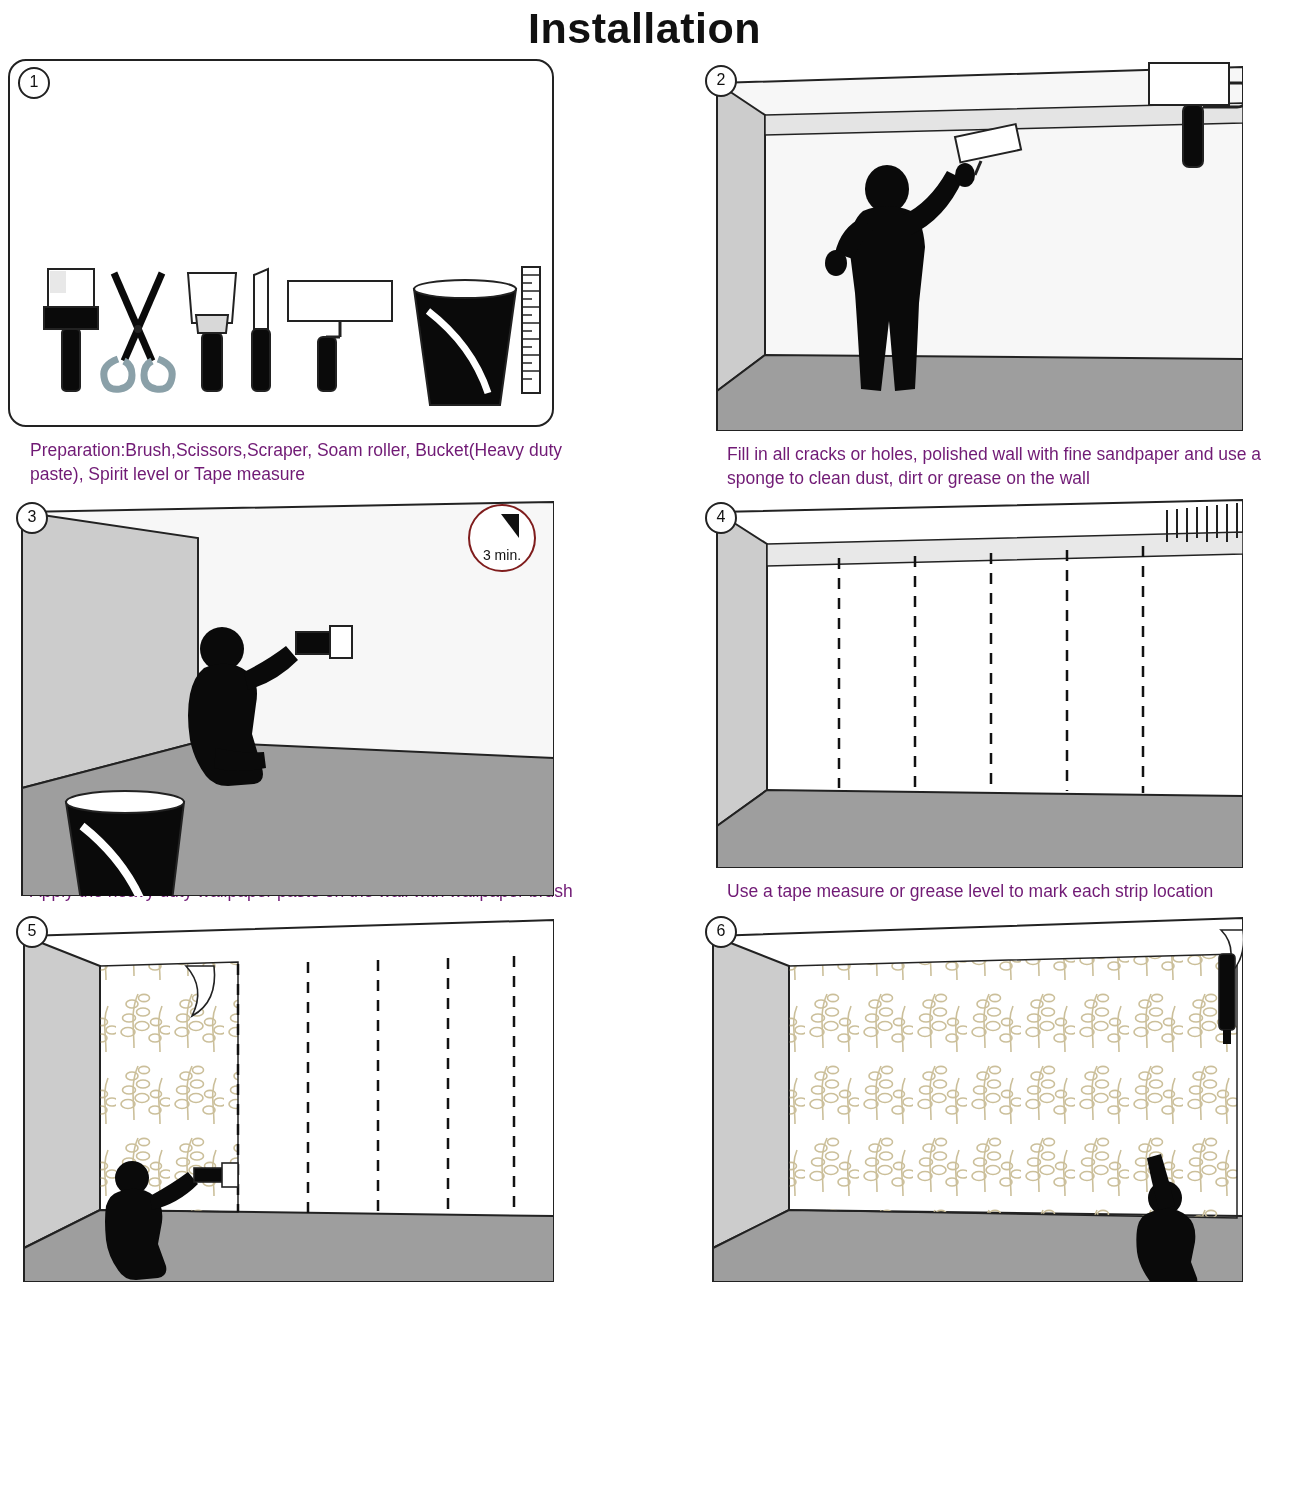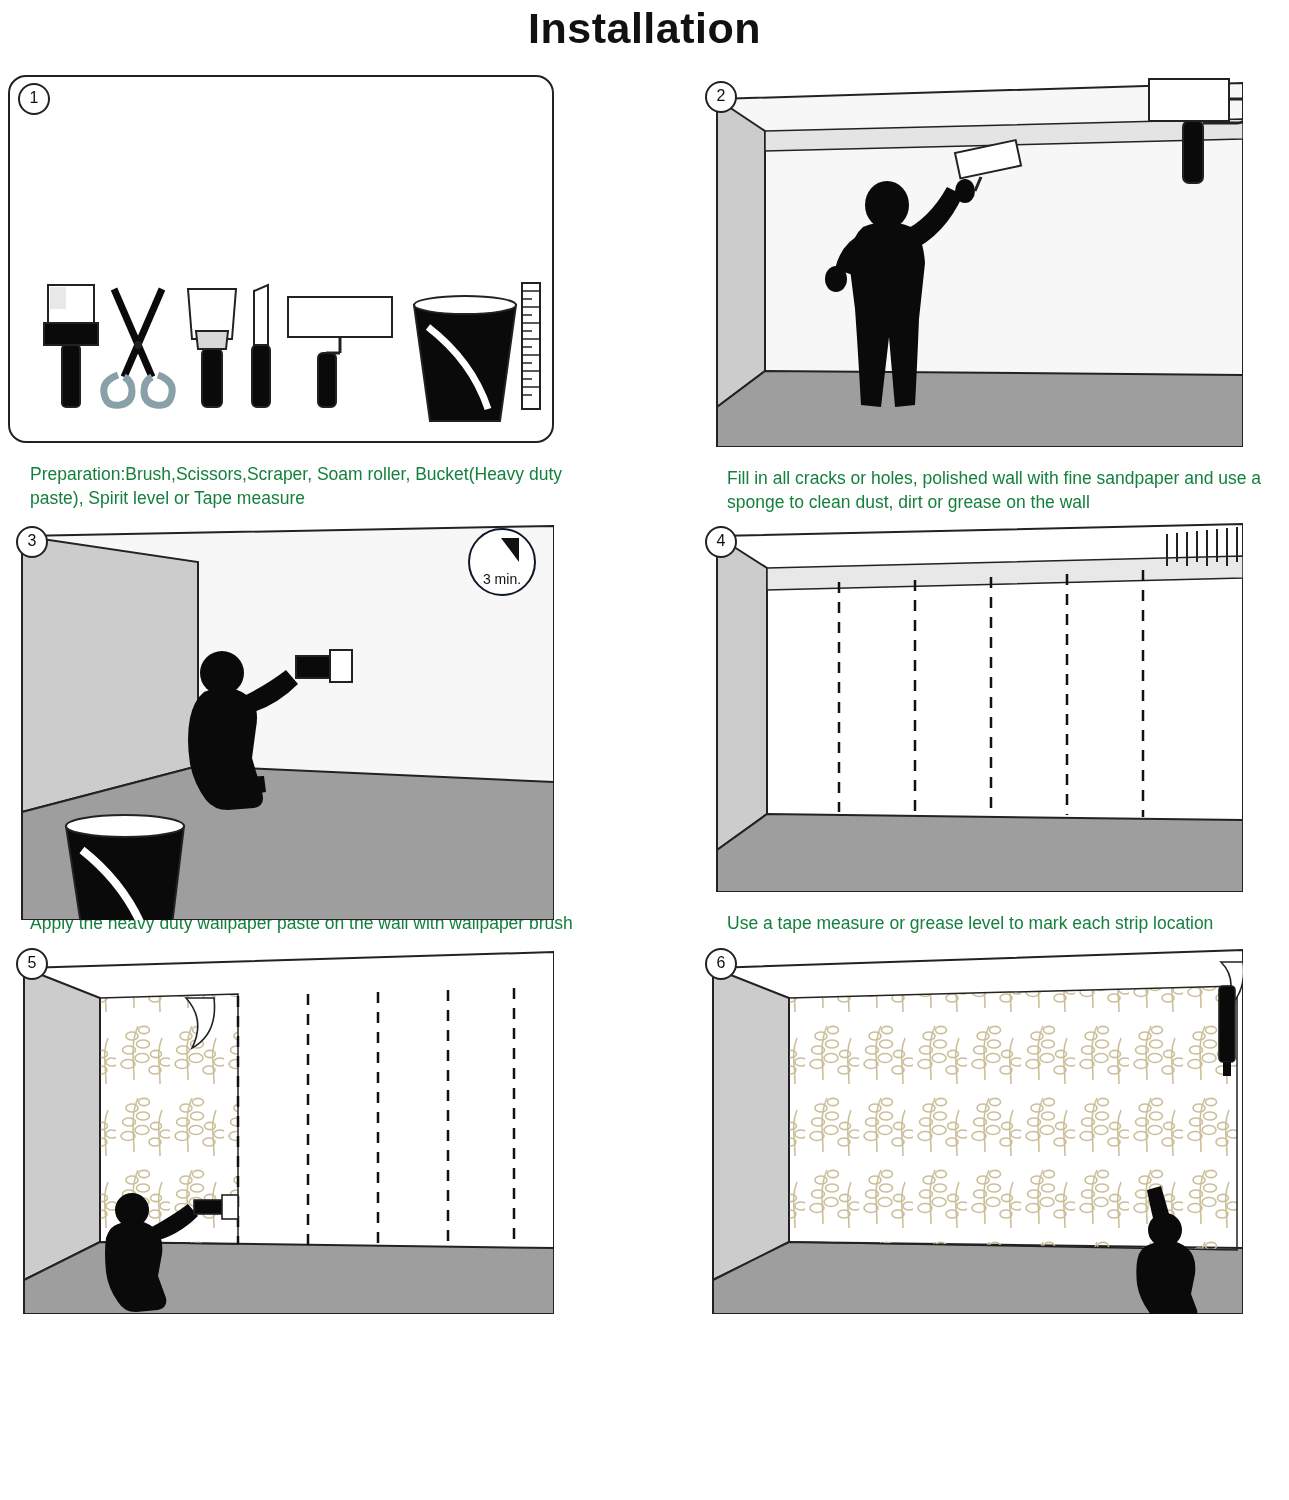--- a/index.html
+++ b/index.html
@@ -13,21 +13,21 @@
     font-family: "Liberation Sans", sans-serif;
     color: #111111;
     overflow: hidden;
     position: relative;
   }
   #title {
     text-align: center;
     font-size: 43px;
     font-weight: bold;
     letter-spacing: 0.5px;
-    margin: 4px 0 22px 0;
+    margin: 4px 0 6px 0;
     font-family: "Liberation Sans", sans-serif;
   }
   .grid {
     display: grid;
     grid-template-columns: 583px 583px;
     column-gap: 106px;
     padding: 0 8px;
     box-sizing: border-box;
   }
   .cell {
@@ -60,39 +60,39 @@
     background: #fff;
     font-size: 16px;
     line-height: 26px;
     text-align: center;
     z-index: 5;
     font-family: "Liberation Sans", sans-serif;
   }
   .caption {
     font-size: 17.5px;
     line-height: 1.35;
-    margin: 20px 0 0 0;
+    margin: 12px 0 0 0;
     padding-left: 30px;
     padding-right: 4px;
-    color: #15803d;
+    color: #701a75;
   }
   .caption.indent {
     padding-left: 22px;
   }
   .row {
     margin-bottom: 6px;
   }
   .timer {
     position: absolute;
     right: 18px;
     top: 8px;
     width: 64px;
     height: 64px;
     border-radius: 50%;
-    border: 2px solid #0f172a;
+    border: 2px solid #7f1d1d;
     background: #fff;
     z-index: 6;
   }
   .timer .wedge {
     position: absolute;
     left: 31px;
     top: 8px;
     width: 0;
     height: 0;
     border-left: 0 solid transparent;

